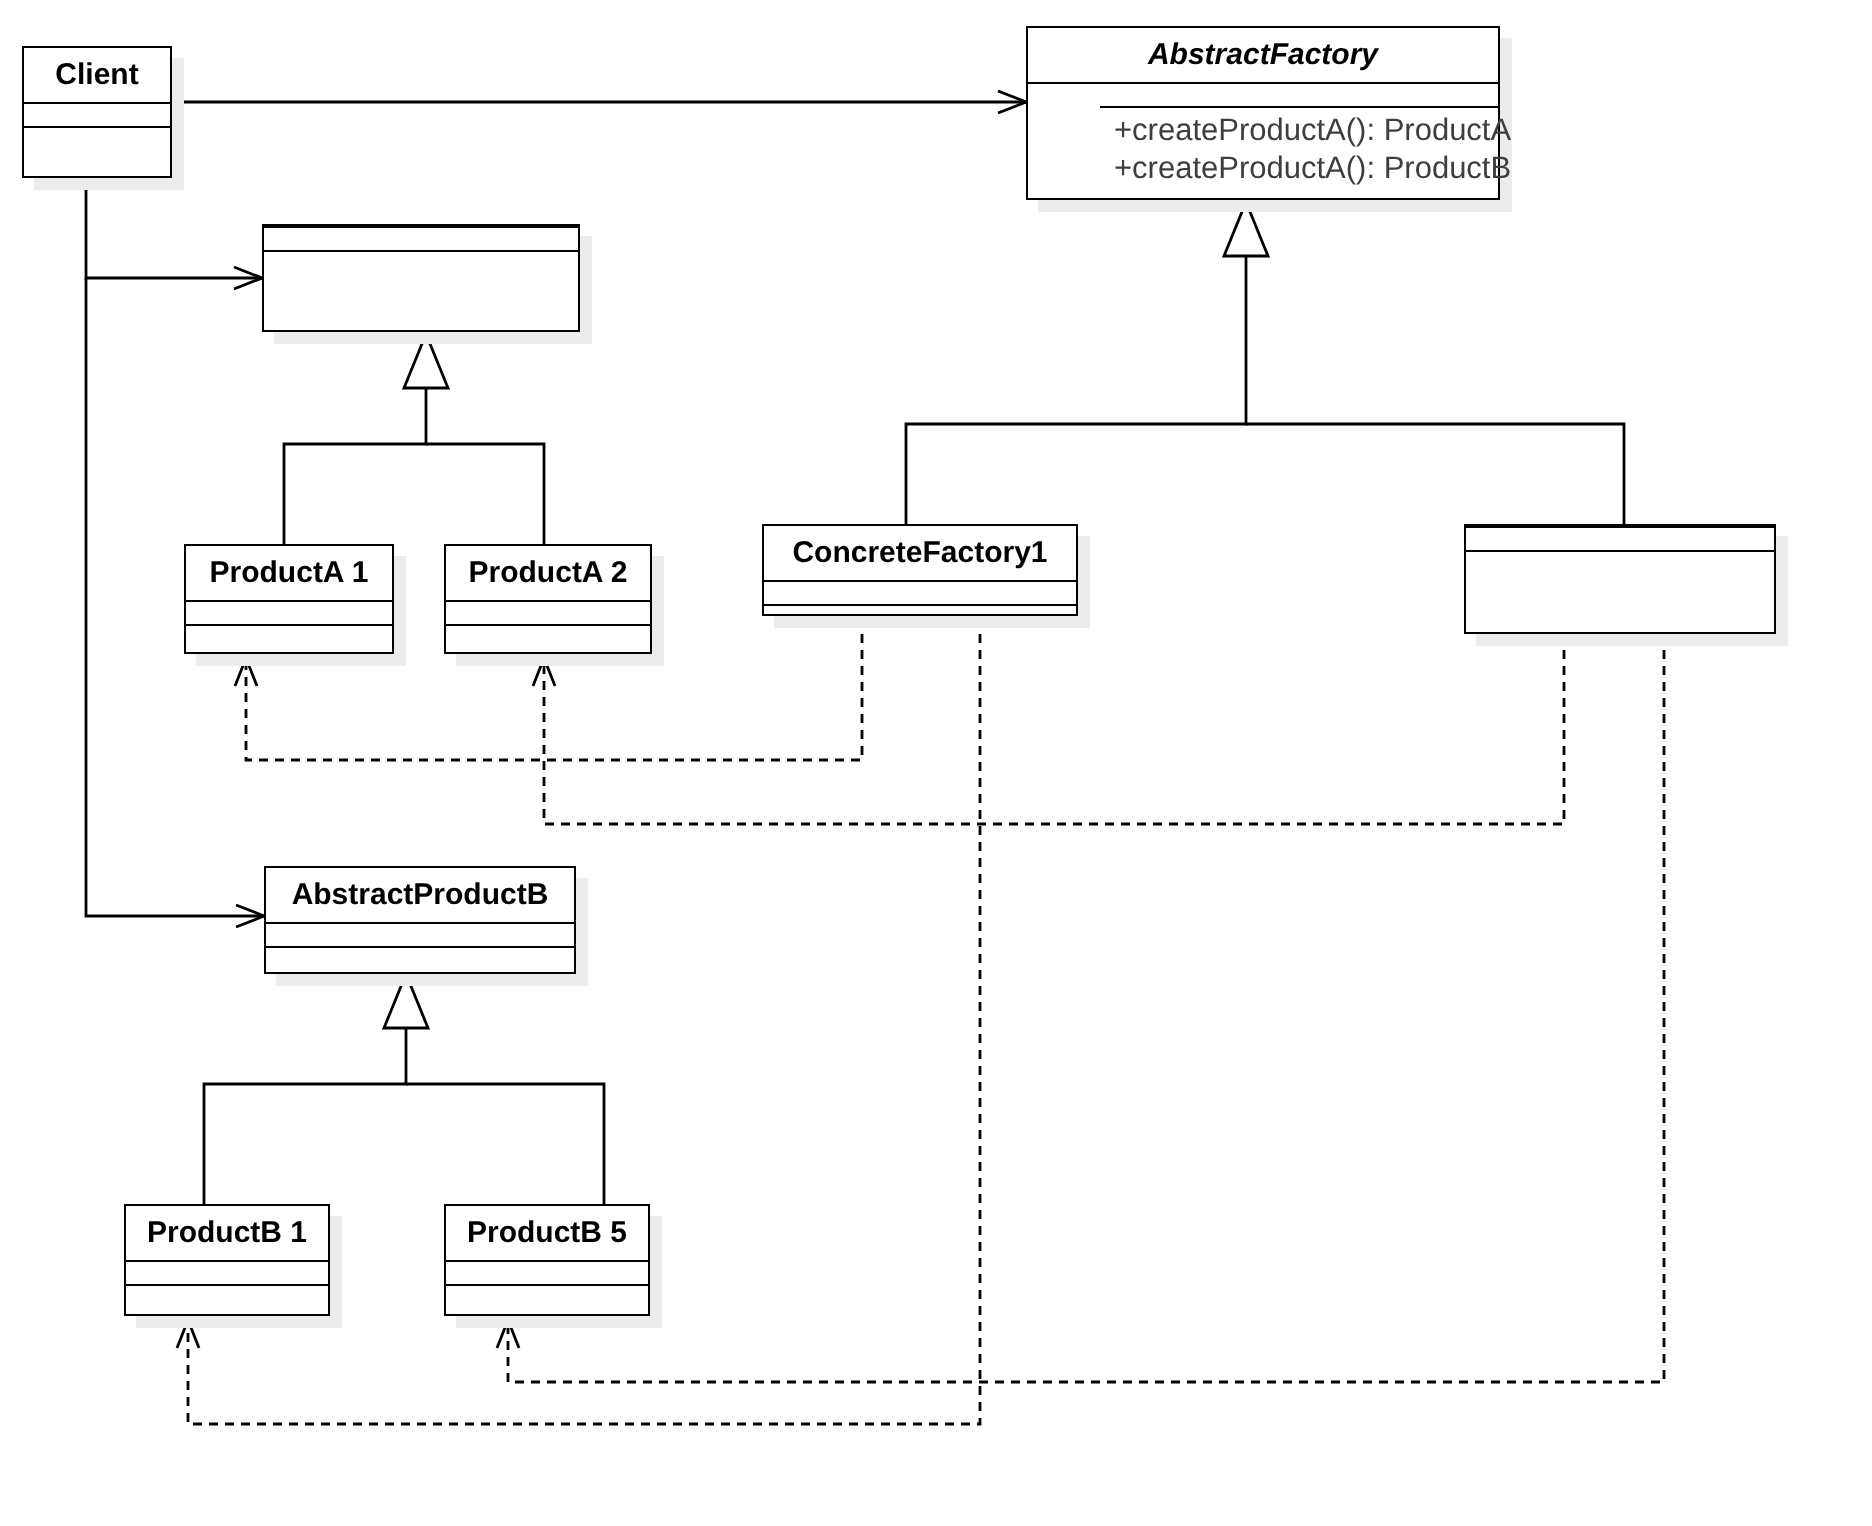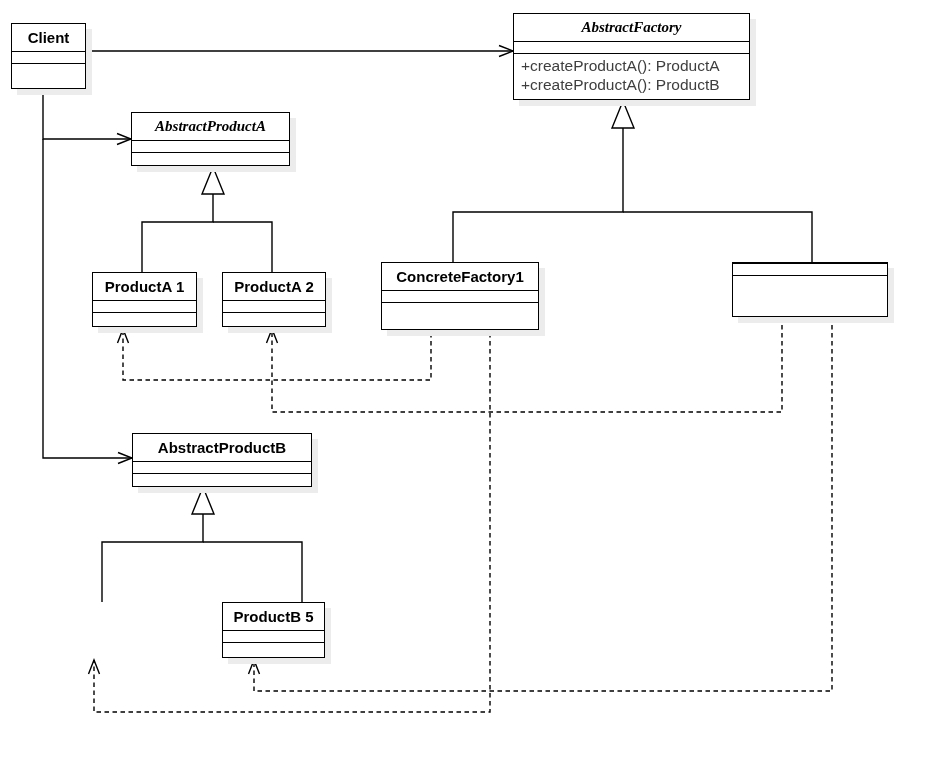--- a/index.html
+++ b/index.html
@@ -25,30 +25,30 @@
   .uml-title {
     flex: 0 0 27px;
     line-height: 27px;
     text-align: center;
     font-weight: 700;
     font-size: 15px;
     color: #000000;
     white-space: nowrap;
     overflow: hidden;
   }
-  .uml-title.italic { font-style: italic; font-family: Liberation Serif, serif; }
+  .uml-title.italic { font-style: italic; }
   .uml-attr {
     flex: 0 0 11px;
     border-top: 1.4px solid #000000;
   }
   .uml-ops {
     flex: 1 1 auto;
     border-top: 1.4px solid #000000;
   }
-  .uml-ops.with-methods { padding-top: 2px; }
+  .uml-ops.with-methods { padding-top: 2px; margin-left: 36px; }
   .uml-method {
     font-size: 15.5px;
     line-height: 19px;
     color: #3e3e3e;
     padding-left: 7px;
     white-space: nowrap;
   }
 </style>
 </head>
 <body>
@@ -90,54 +90,58 @@
   <div class="uml-class" style="left:513px;top:13px;width:237px;height:87px">
     <div class="uml-title italic">AbstractFactory</div>
     <div class="uml-attr"></div>
     <div class="uml-ops with-methods">
       <div class="uml-method">+createProductA(): ProductA</div>
       <div class="uml-method">+createProductA(): ProductB</div>
     </div>
   </div>
 
   <div class="uml-class" style="left:131px;top:112px;width:159px;height:54px">
-    <div class="uml-title italic">AbstractProductA</div>
     <div class="uml-attr"></div>
     <div class="uml-ops"></div>
   </div>
 
   <div class="uml-class" style="left:92px;top:272px;width:105px;height:55px">
     <div class="uml-title">ProductA 1</div>
     <div class="uml-attr"></div>
     <div class="uml-ops"></div>
   </div>
 
   <div class="uml-class" style="left:222px;top:272px;width:104px;height:55px">
     <div class="uml-title">ProductA 2</div>
     <div class="uml-attr"></div>
     <div class="uml-ops"></div>
   </div>
 
-  <div class="uml-class" style="left:381px;top:262px;width:158px;height:68px">
+  <div class="uml-class" style="left:381px;top:262px;width:158px;height:46px">
     <div class="uml-title">ConcreteFactory1</div>
     <div class="uml-attr"></div>
     <div class="uml-ops"></div>
   </div>
 
   <div class="uml-class" style="left:732px;top:262px;width:156px;height:55px">
     <div class="uml-attr"></div>
     <div class="uml-ops"></div>
   </div>
 
-  <div class="uml-class" style="left:132px;top:433px;width:180px;height:54px">
+  <div class="uml-class" style="left:132px;top:433px;width:156px;height:54px">
     <div class="uml-title">AbstractProductB</div>
     <div class="uml-attr"></div>
     <div class="uml-ops"></div>
   </div>
 
+  <div class="uml-class" style="left:62px;top:602px;width:103px;height:56px">
+    <div class="uml-title">ProductB 1</div>
+    <div class="uml-attr"></div>
+    <div class="uml-ops"></div>
+  </div>
 
   <div class="uml-class" style="left:222px;top:602px;width:103px;height:56px">
     <div class="uml-title">ProductB 5</div>
     <div class="uml-attr"></div>
     <div class="uml-ops"></div>
   </div>
 
 </div>
 
 </body></html>

